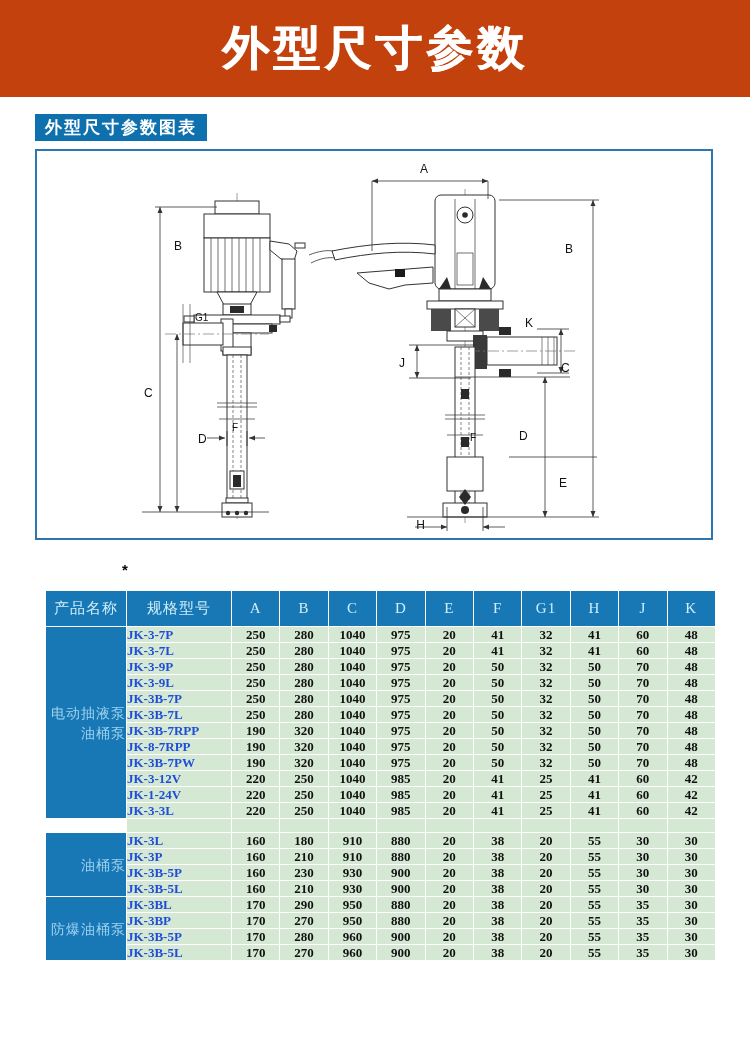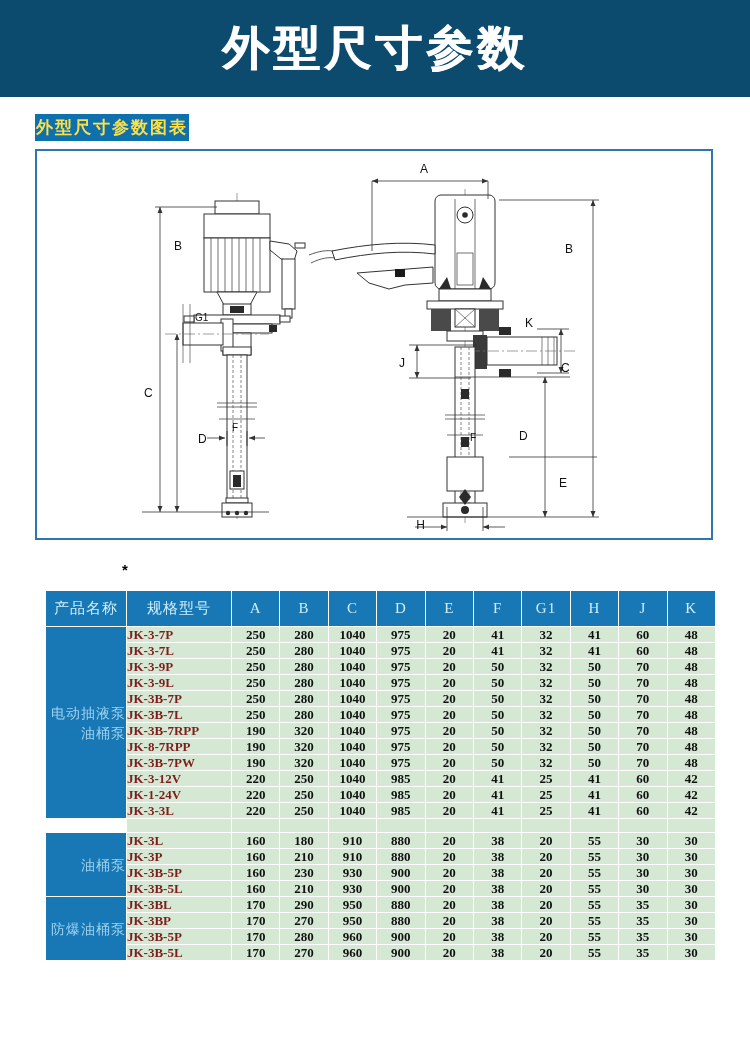--- a/index.html
+++ b/index.html
@@ -3,31 +3,31 @@
 <meta charset="utf-8">
 <style>
   html,body{margin:0;padding:0;}
   body{
     width:750px;height:1045px;position:relative;background:#ffffff;
     font-family:"Liberation Sans",sans-serif;overflow:hidden;
   }
   
   .banner{
     position:absolute;left:0;top:0;width:750px;height:97px;
-    background:#0c4a6e;display:flex;align-items:center;justify-content:center;
+    background:#c2410c;display:flex;align-items:center;justify-content:center;
   }
   .banner-title{
     color:#ffffff;font-size:47px;font-weight:900;letter-spacing:4px;
     text-shadow:1px 0 0 #fff;
   }
   
   .section-label{
     position:absolute;left:35px;top:114px;height:27px;
-    background:#0e70ad;color:#fde047;font-size:17px;font-weight:bold;
-    letter-spacing:2px;display:flex;align-items:center;padding:0 1px;
+    background:#0e70ad;color:#ffffff;font-size:17px;font-weight:bold;
+    letter-spacing:2px;display:flex;align-items:center;padding:0 10px;
   }
   
   .diagram-box{
     position:absolute;left:35px;top:149px;width:678px;height:391px;
     border:2px solid #2e76b0;background:#ffffff;box-sizing:border-box;
   }
   .diagram-box svg{display:block;}
   .dimtext{font-family:"Liberation Sans",sans-serif;font-size:12px;fill:#111;}
   .dimtext-sm{font-family:"Liberation Sans",sans-serif;font-size:10px;fill:#111;}
   
@@ -46,21 +46,21 @@
     background:#1878b6;color:#cfeef8;font-weight:normal;
     font-family:"Liberation Serif",serif;font-size:15px;height:35px;
     letter-spacing:1px;padding:0;
   }
   table.dims td{padding:0;}
   td.group{
     background:#1878b6;color:#9ed2ee;font-size:14px;text-align:right;
     letter-spacing:1px;line-height:20px;
   }
   td.model{
-    background:#d5e8d3;color:#7f1d1d;font-family:"Liberation Serif",serif;
+    background:#d5e8d3;color:#1d4ed8;font-family:"Liberation Serif",serif;
     font-weight:bold;font-size:13px;text-align:left;padding-left:37px;
     height:15px;line-height:15px;white-space:nowrap;
   }
   td.val{
     background:#d5e8d3;color:#111;font-family:"Liberation Serif",serif;
     font-weight:bold;font-size:13px;text-align:center;height:15px;line-height:15px;
   }
   tr.spacer td{height:13px;background:#d5e8d3;}
   tr.spacer td.spacer-left{background:#ffffff;}
 </style>

